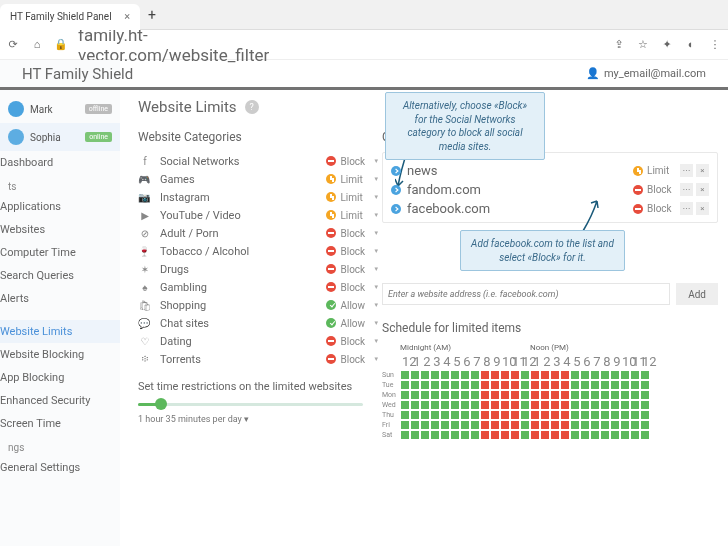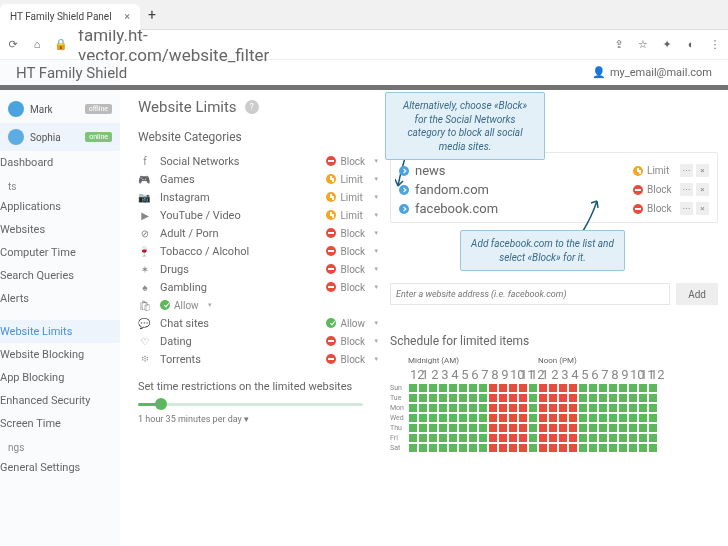--- a/index.html
+++ b/index.html
@@ -6,37 +6,37 @@
 body{font-size:11px;color:#555;background:#fff;width:728px;height:546px;overflow:hidden}
 .chrome-top{height:30px;background:#f1f1f1;display:flex;align-items:center;border-bottom:1px solid #ddd}
 .tab{background:#fff;height:26px;margin-top:4px;border-radius:6px 6px 0 0;display:flex;align-items:center;padding:0 10px;font-size:10px;color:#444;min-width:140px;position:relative}
 .tab-close{margin-left:auto;color:#777;font-size:11px}
 .new-tab{margin-left:8px;color:#444;font-size:14px}
 .url-bar{height:30px;background:#fff;border-bottom:1px solid #eee;display:flex;align-items:center;padding:0 6px;gap:10px}
 .url-icon{width:14px;height:14px;display:flex;align-items:center;justify-content:center;color:#666}
 .url-input{flex:0 0 auto;width:260px;font-size:17px;color:#666}
 .url-right{margin-left:auto;display:flex;gap:10px;align-items:center}
 .app{display:flex;height:486px}
-.header{position:absolute;top:60px;left:0;right:0;height:30px;display:flex;align-items:center;padding:0 16px;border-bottom:5px solid #737373}
+.header{position:absolute;top:60px;left:0;right:0;height:30px;display:flex;align-items:center;padding:0 22px;border-bottom:3px solid #737373}
 .app-title{font-size:15px;color:#666}
 .user-email{margin-left:auto;font-size:11px;color:#666;display:flex;align-items:center;gap:4px}
 .sidebar{width:120px;background:#fafbfc;padding-top:35px;font-size:10px;overflow:hidden}
 .profile{display:flex;align-items:center;padding:6px 8px;gap:6px}
 .avatar{width:16px;height:16px;border-radius:50%;background:#4aa3df}
 .avatar.s2{background:#5dade2}
 .badge{margin-left:auto;font-size:7px;padding:1px 4px;border-radius:2px;color:#fff}
 .badge.off{background:#bbb}
 .badge.on{background:#7cc576}
 .nav-section{padding:3px 8px;color:#888;font-size:10px;margin-top:4px}
 .nav-item{padding:5px 0 5px 4px;color:#666;font-size:11px;cursor:pointer;margin-left:-4px}
 .nav-item.active{color:#4a90d9;background:#eef4fb}
 .main{flex:1;padding:38px 10px 0 18px;overflow:hidden;position:relative}
 .page-title{font-size:15px;color:#666;margin-bottom:14px;display:flex;align-items:center;gap:8px}
 .help-circle{width:14px;height:14px;border-radius:50%;background:#ccc;color:#fff;font-size:9px;display:flex;align-items:center;justify-content:center}
-.cols{display:flex;gap:12px}
+.cols{display:flex;gap:4px}
 .left-col{width:240px}
 .right-col{flex:1}
 .sec-title{font-size:12px;color:#666;margin-bottom:8px}
 .cat-row{display:flex;align-items:center;padding:2px 0;font-size:10px}
 .cat-icon{width:14px;height:14px;margin-right:8px;color:#888;display:flex;align-items:center;justify-content:center}
 .cat-name{flex:1;color:#666;font-size:11px}
 .action-dot{width:10px;height:10px;border-radius:50%;margin-right:4px;position:relative}
 .action-dot::after{content:"";position:absolute;background:#fff}
 .dot-block{background:#e74c3c}
 .dot-block::after{width:6px;height:2px;top:4px;left:2px}
@@ -57,21 +57,21 @@
 .custom-name{flex:1;color:#666;font-size:13px}
 .mini-btn{width:13px;height:13px;background:#eee;margin-left:3px;display:flex;align-items:center;justify-content:center;font-size:8px;color:#888}
 .add-row{display:flex;gap:6px;margin-top:60px}
 .add-input{flex:1;border:1px solid #e5e5e5;padding:5px;font-size:9px;color:#aaa;font-style:italic}
 .add-btn{background:#eee;border:none;padding:5px 12px;font-size:10px;color:#666}
 .slider-label{font-size:11px;color:#666;margin-top:12px;margin-bottom:10px}
 .slider-track{height:3px;background:#d5e8de;border-radius:2px;position:relative;width:225px}
 .slider-fill{position:absolute;height:3px;background:#5cb85c;width:22px;border-radius:2px}
 .slider-thumb{position:absolute;width:12px;height:12px;border-radius:50%;background:#5cb85c;top:-5px;left:17px}
 .slider-text{font-size:9px;color:#777;margin-top:8px}
-.schedule{margin-top:29px}
+.schedule{margin-top:16px}
 .sched-header{display:flex;font-size:13px;color:#888;margin-bottom:1px;padding-left:20px}
 .sched-header span{width:10px;text-align:center}
 .axis-label{font-size:8px;color:#666;padding-left:18px;margin-bottom:2px;display:flex}
 .axis-label span:first-child{width:130px}
 .sched-row{display:flex;align-items:center;margin-bottom:0}
 .day{width:18px;font-size:7px;color:#888}
 .cell{width:10px;height:10px;border:1px solid #fff}
 .cell.g{background:#5cb85c}
 .cell.r{background:#e74c3c}
 svg{width:12px;height:12px}
@@ -204,20 +204,21 @@
   </div>
             <div class="cat-row">
     <span class="cat-icon">♠</span>
     <span class="cat-name">Gambling</span>
     <span class="action-dot dot-block"></span>
     <span class="action-text">Block</span>
     <span class="action-caret">▾</span>
   </div>
             <div class="cat-row">
     <span class="cat-icon">🛍</span>
+    <span class="cat-name">Shopping</span>
     <span class="action-dot dot-allow"></span>
     <span class="action-text">Allow</span>
     <span class="action-caret">▾</span>
   </div>
             <div class="cat-row">
     <span class="cat-icon">💬</span>
     <span class="cat-name">Chat sites</span>
     <span class="action-dot dot-allow"></span>
     <span class="action-text">Allow</span>
     <span class="action-caret">▾</span>

